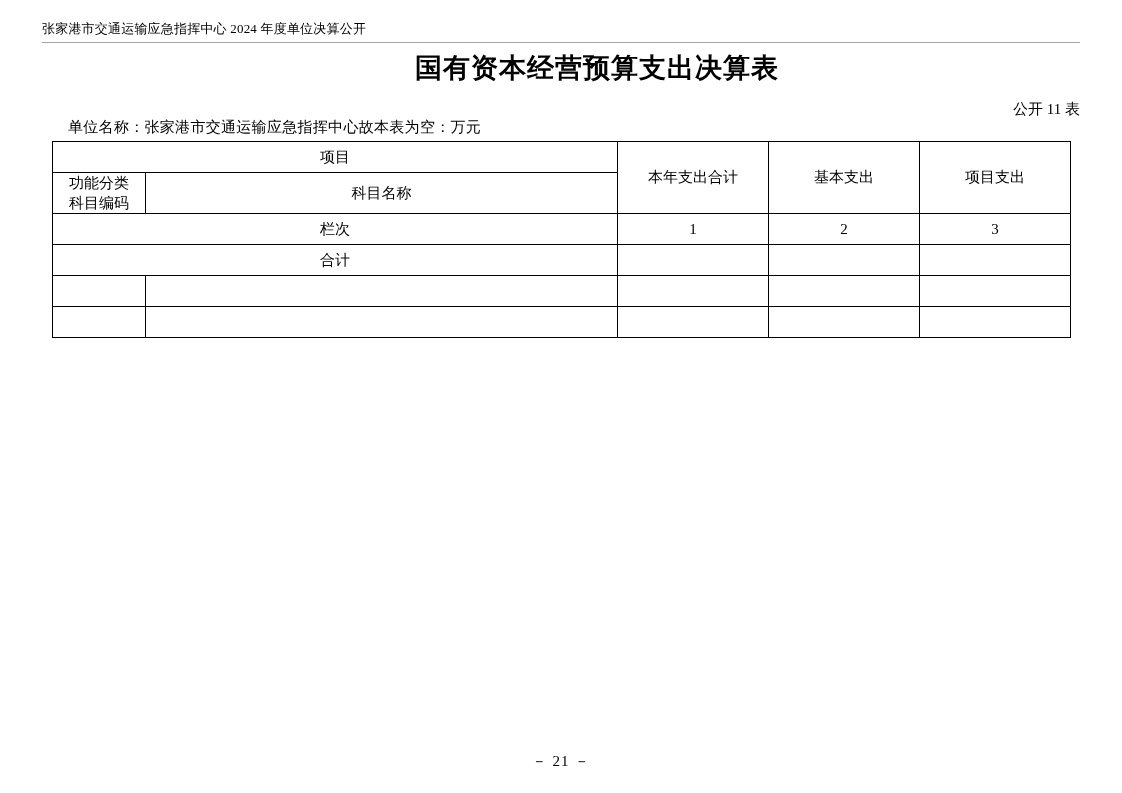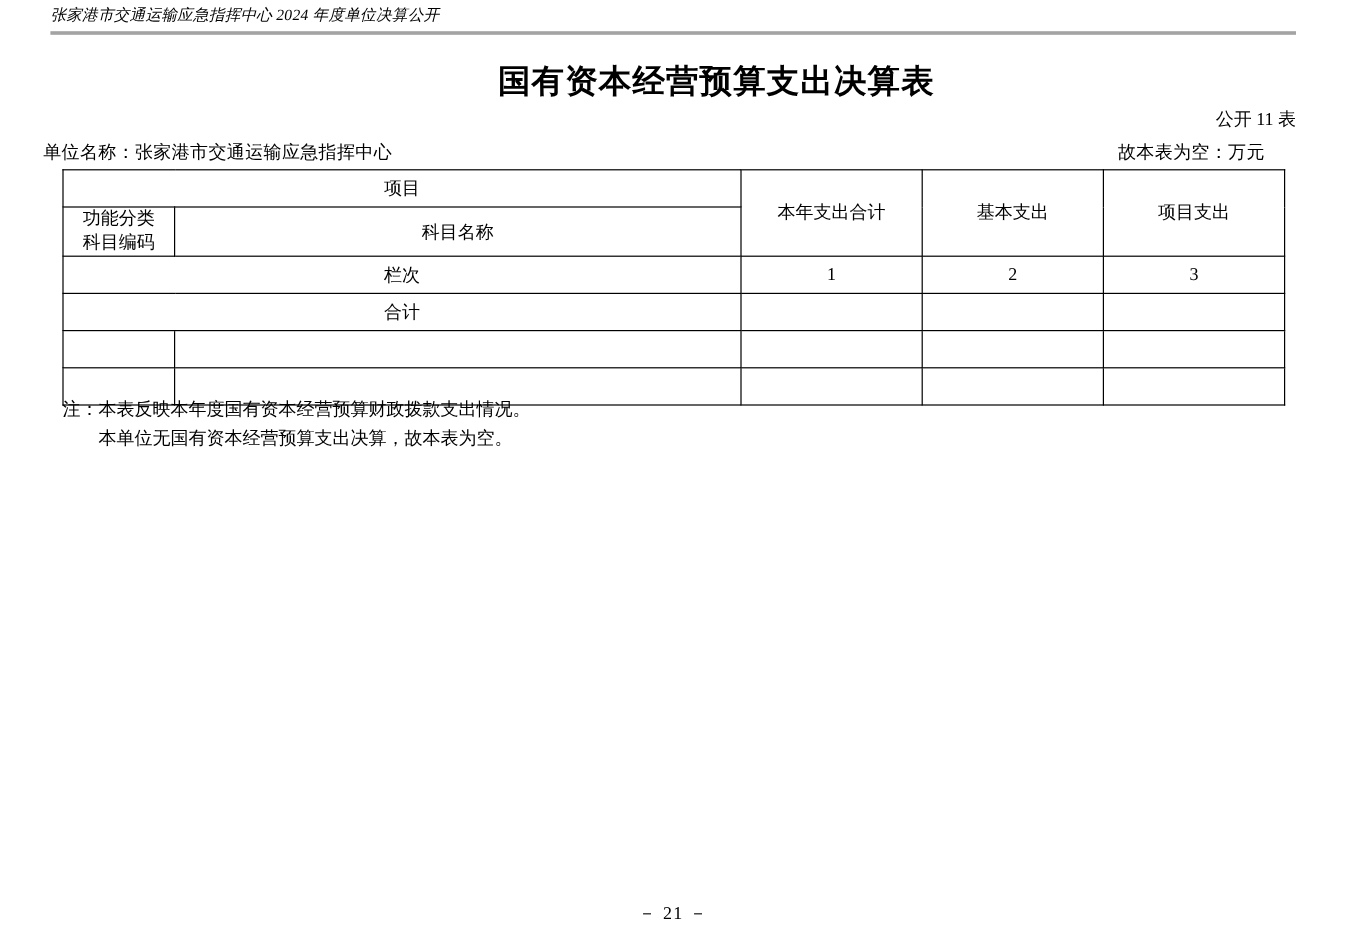--- a/index.html
+++ b/index.html
@@ -17,59 +17,58 @@
   }
   .page {
     position: relative;
     width: 1122px;
     height: 793px;
     box-sizing: border-box;
   }
   
   .running-header {
     position: absolute;
-    top: 4px;
+    top: 20px;
     left: 42px;
     width: 1038px;
     font-size: 13px;
     line-height: 18px;
     padding-bottom: 4px;
-    border-bottom: 3px solid #a3a3a3;
+    border-bottom: 1px solid #a3a3a3;
     letter-spacing: 0.2px;
-    font-style: italic;
   }
   
   .doc-title {
     position: absolute;
     top: 50px;
     left: 0;
     width: 1122px;
     text-align: center;
     font-size: 27px;
     font-weight: bold;
     letter-spacing: 1px;
     font-family: "Liberation Sans", "DejaVu Sans", sans-serif;
     padding-left: 36px;
   }
   
   .sheet-label {
     position: absolute;
-    top: 90px;
+    top: 100px;
     right: 42px;
     font-size: 15px;
   }
   
   .meta-row {
     position: absolute;
     top: 118px;
-    left: 36px;
+    left: 68px;
     width: 1018px;
     font-size: 15px;
     display: flex;
-    justify-content: space-between;
+    justify-content: flex-start;
     align-items: baseline;
   }
   .meta-left { letter-spacing: 0.3px; }
   .meta-right { letter-spacing: 0.3px; }
 
   
   table.fin {
     position: absolute;
     top: 141px;
     left: 52px;
@@ -182,20 +181,16 @@
       <tr>
         <td class="h-row empty-cell"></td>
         <td class="h-row empty-cell"></td>
         <td class="h-row empty-cell"></td>
         <td class="h-row empty-cell"></td>
         <td class="h-row empty-cell"></td>
       </tr>
     </tbody>
   </table>
 
-  <div class="notes">
-    <div class="line1">注：本表反映本年度国有资本经营预算财政拨款支出情况。</div>
-    <div class="line2">本单位无国有资本经营预算支出决算，故本表为空。</div>
-  </div>
 
   <div class="page-num">－ 21 －</div>
 
 </div>
 
 </body></html>

